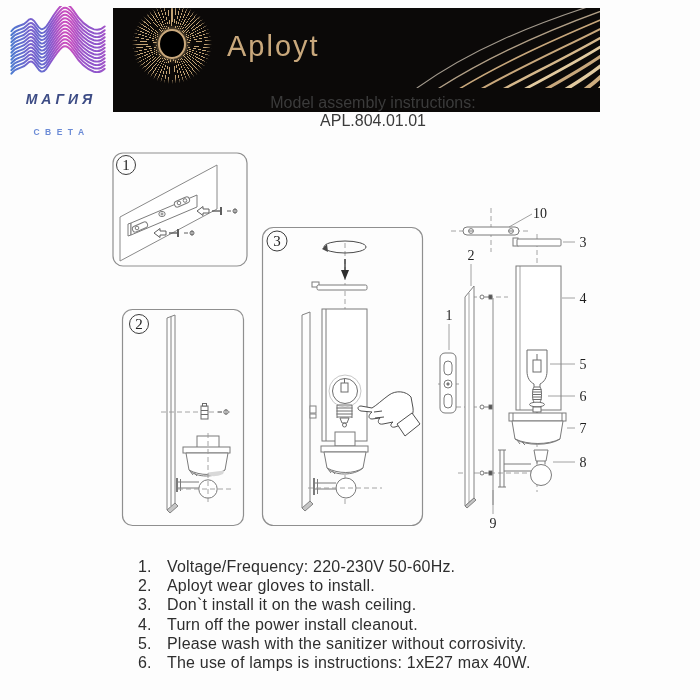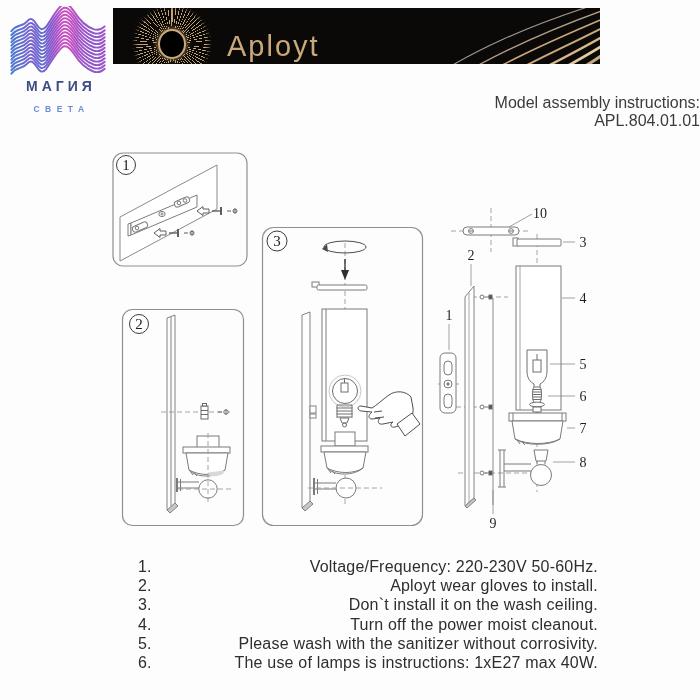--- a/index.html
+++ b/index.html
@@ -8,45 +8,45 @@
     --c-logo_title:#3d4c85; --c-logo_subtitle:#6b8bd6;
   }
   *{margin:0;padding:0;box-sizing:border-box;}
   html,body{width:700px;height:700px;}
   body{position:relative;width:700px;height:700px;background:#fdfdfd;overflow:hidden;
        font-family:"Liberation Sans",sans-serif;}
   .sheet{position:absolute;inset:0;}
   
   .logo{position:absolute;left:8px;top:6px;width:102px;height:102px;text-align:center;}
   .logo-waves{display:block;margin:0 auto;}
-  .logo-line1{font-size:14px;font-weight:bold;letter-spacing:4px;color:var(--c-logo_title,#3d4c85);margin-top:2px;padding-left:4px;}
-  .logo-line2{font-size:8.5px;font-weight:bold;letter-spacing:5.5px;color:var(--c-logo_subtitle,#6b8bd6);margin-top:10px;padding-left:5px;}
-  
-  .banner{position:absolute;left:113px;top:8px;width:487px;height:56px;background:var(--c-banner_bg,#0b0908);overflow:hidden;}
+  .logo-line1{font-size:14px;font-weight:bold;letter-spacing:4px;color:var(--c-logo_title,#3d4c85);margin-top:15px;padding-left:4px;font-style:italic;}
+  .logo-line2{font-size:8.5px;font-weight:bold;letter-spacing:5.5px;color:var(--c-logo_subtitle,#6b8bd6);margin-top:20px;padding-left:5px;}
+  
+  .banner{position:absolute;left:113px;top:8px;width:487px;height:104px;background:var(--c-banner_bg,#0b0908);overflow:hidden;}
   .sunburst{position:absolute;left:14px;top:-9px;width:90px;height:90px;border-radius:50%;
     background:repeating-conic-gradient(from 0deg, rgba(206,173,124,.95) 0deg 1.3deg, rgba(0,0,0,0) 1.3deg 5.6deg);
     -webkit-mask:radial-gradient(circle, rgba(0,0,0,0) 0 15px, #000 16px 34px, rgba(0,0,0,0) 40px 100%);
     mask:radial-gradient(circle, rgba(0,0,0,0) 0 15px, #000 16px 34px, rgba(0,0,0,0) 40px 100%);}
   .sun-ring{position:absolute;left:45px;top:21px;width:28px;height:30px;border-radius:50%;
     border:2.5px solid var(--c-gold,#c9a87c);background:#000;box-shadow:0 0 6px rgba(210,175,120,.8);}
   .brand{position:absolute;left:114px;top:22px;font-size:29px;letter-spacing:2px;color:var(--c-gold,#c9a87c);font-weight:400;}
   .fan{position:absolute;right:0;top:0;}
   
-  .title{position:absolute;left:0;top:94px;width:700px;text-align:right;color:var(--c-title_ink,#3b3b3b);padding-left:46px;}
+  .title{position:absolute;left:0;top:94px;width:700px;text-align:center;color:var(--c-title_ink,#3b3b3b);padding-left:46px;}
   .title .t1{font-size:16px;line-height:18px;}
   .title .t2{font-size:16px;line-height:17px;}
   
   svg.diagram{position:absolute;}
   svg.diagram text.callout{font-family:"Liberation Serif",serif;font-size:14px;fill:#1f1f1f;}
   svg.diagram text.stepnum{font-family:"Liberation Serif",serif;font-size:15px;fill:#222;}
   
   .ins{position:absolute;left:138px;top:557px;width:460px;color:var(--c-ink,#2e2e2e);}
   .ins-row{display:flex;font-size:16px;line-height:19.2px;letter-spacing:.2px;}
   .ins-num{width:29px;flex:none;}
-  .ins-text{flex:1;white-space:nowrap;text-align:right;}
+  .ins-text{flex:1;white-space:nowrap;}
 </style>
 </head>
 <body>
 
 <div class="sheet">
 
   <div class="logo">
     <svg class="logo-waves" width="98" height="70" viewBox="0 0 100 72">
       <defs>
         <linearGradient id="lg" x1="0%" y1="100%" x2="100%" y2="0%">
@@ -367,21 +367,21 @@
     <div class="ins-row">
       <span class="ins-num">2.</span>
       <span class="ins-text">Aployt wear gloves to install.</span>
     </div>
     <div class="ins-row">
       <span class="ins-num">3.</span>
       <span class="ins-text">Don`t install it on the wash ceiling.</span>
     </div>
     <div class="ins-row">
       <span class="ins-num">4.</span>
-      <span class="ins-text">Turn off the power moist cleanout.</span>
+      <span class="ins-text">Turn off the power install cleanout.</span>
     </div>
     <div class="ins-row">
       <span class="ins-num">5.</span>
       <span class="ins-text">Please wash with the sanitizer without corrosivity.</span>
     </div>
     <div class="ins-row">
       <span class="ins-num">6.</span>
       <span class="ins-text">The use of lamps is instructions: 1xE27 max 40W.</span>
     </div>
   </div>

